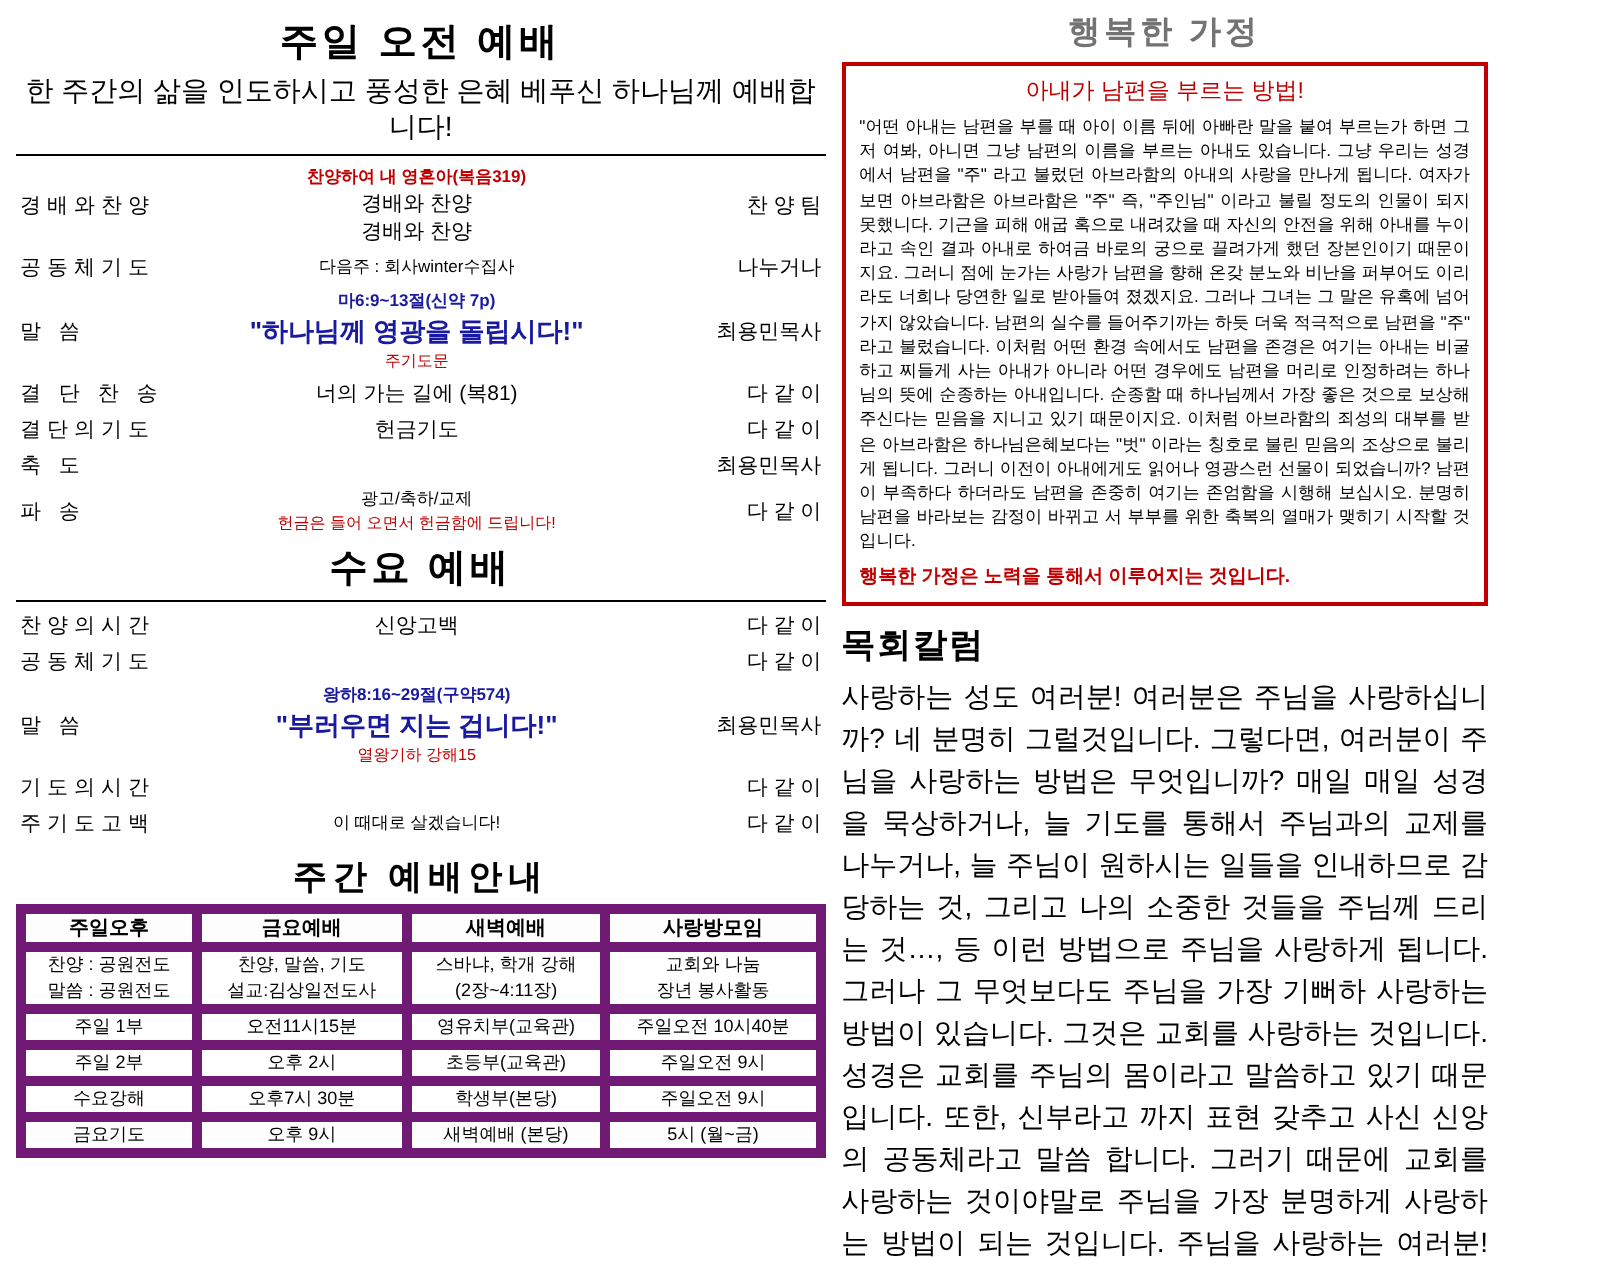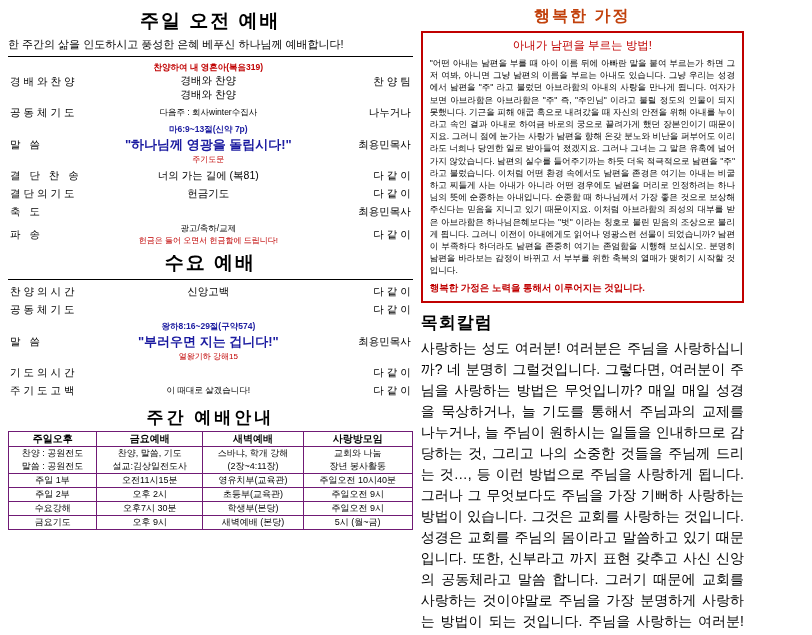--- a/index.html
+++ b/index.html
@@ -32,21 +32,22 @@
     box-sizing: border-box;
   }
   .sect-title {
     text-align: center;
     font-weight: bold;
     font-size: 19px;
     letter-spacing: 2px;
     margin: 2px 0 3px 0;
   }
   .subtitle {
-    font-size: 11px;
+    text-align: center;
+    font-size: 14px;
     margin-bottom: 4px;
   }
   .hr-thin {
     border: none;
     border-top: 1px solid #000;
     margin: 2px 0 3px 0;
   }
   table.svc {
     width: 100%;
     border-collapse: collapse;
@@ -78,21 +79,21 @@
     font-size: 13px;
     font-weight: bold;
     color: #1a1aa0;
   }
 
   
   .rt-title {
     text-align: center;
     font-weight: bold;
     font-size: 16px;
-    color: #c2410c;
+    color: #737373;
     letter-spacing: 2px;
     margin: 0 0 4px 0;
   }
   .box {
     border: 2px solid #c00000;
     padding: 5px 7px 6px 7px;
     box-sizing: border-box;
   }
   .box-head {
     text-align: center;
@@ -134,21 +135,21 @@
   }
 
   
   table.weekly {
     width: 100%;
     border-collapse: collapse;
     font-size: 9px;
     margin-top: 2px;
   }
   table.weekly td, table.weekly th {
-    border: 1px solid #701a75;
+    border: 5px solid #701a75;
     text-align: center;
     padding: 0 1px;
     font-weight: normal;
     margin-top: 24px;
   }
   table.weekly th {
     font-weight: bold;
     font-size: 10px;
   }
   .wk-title {

